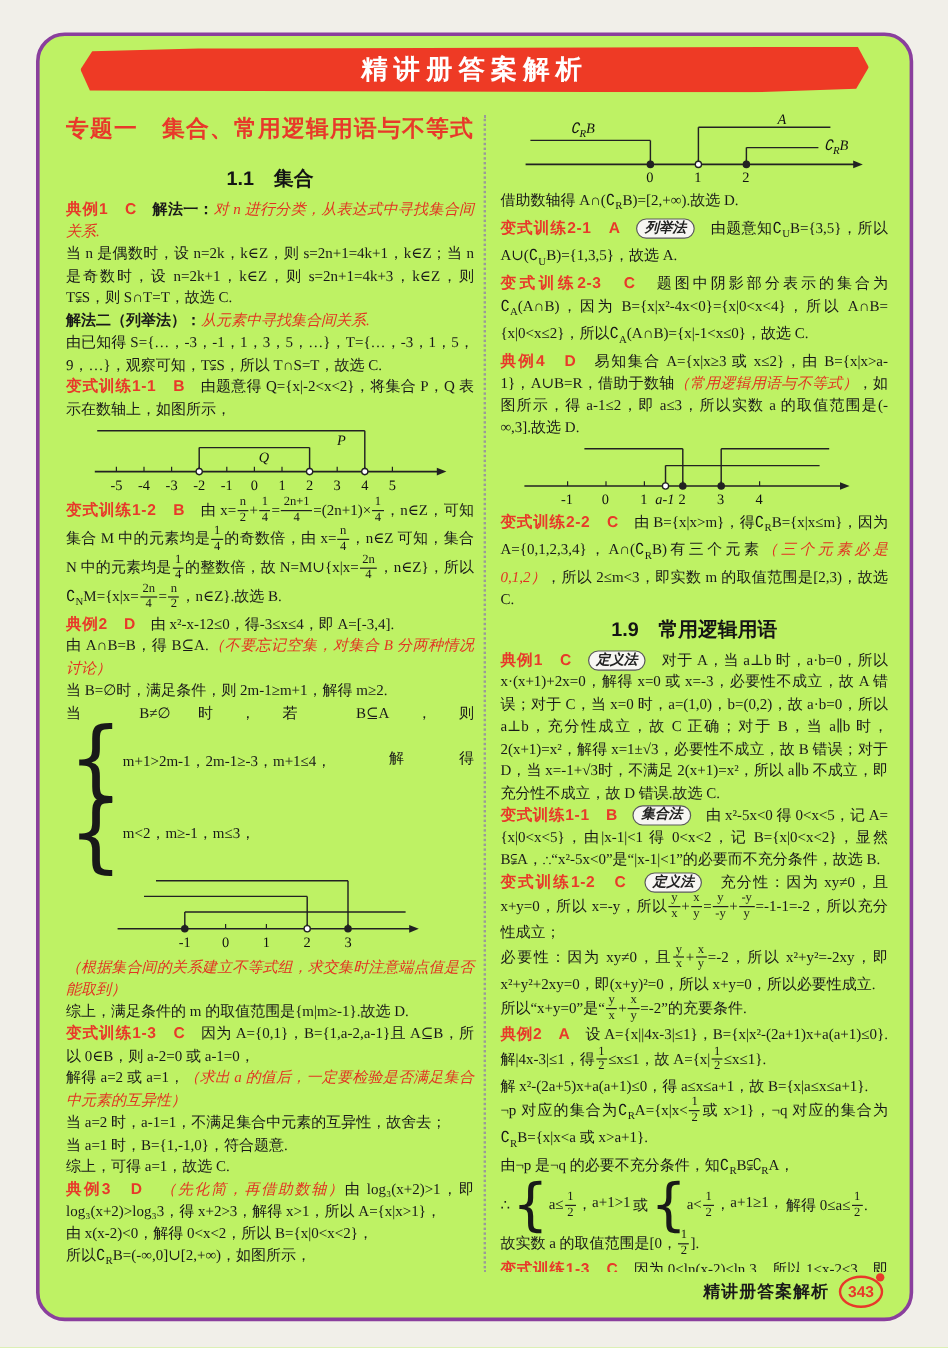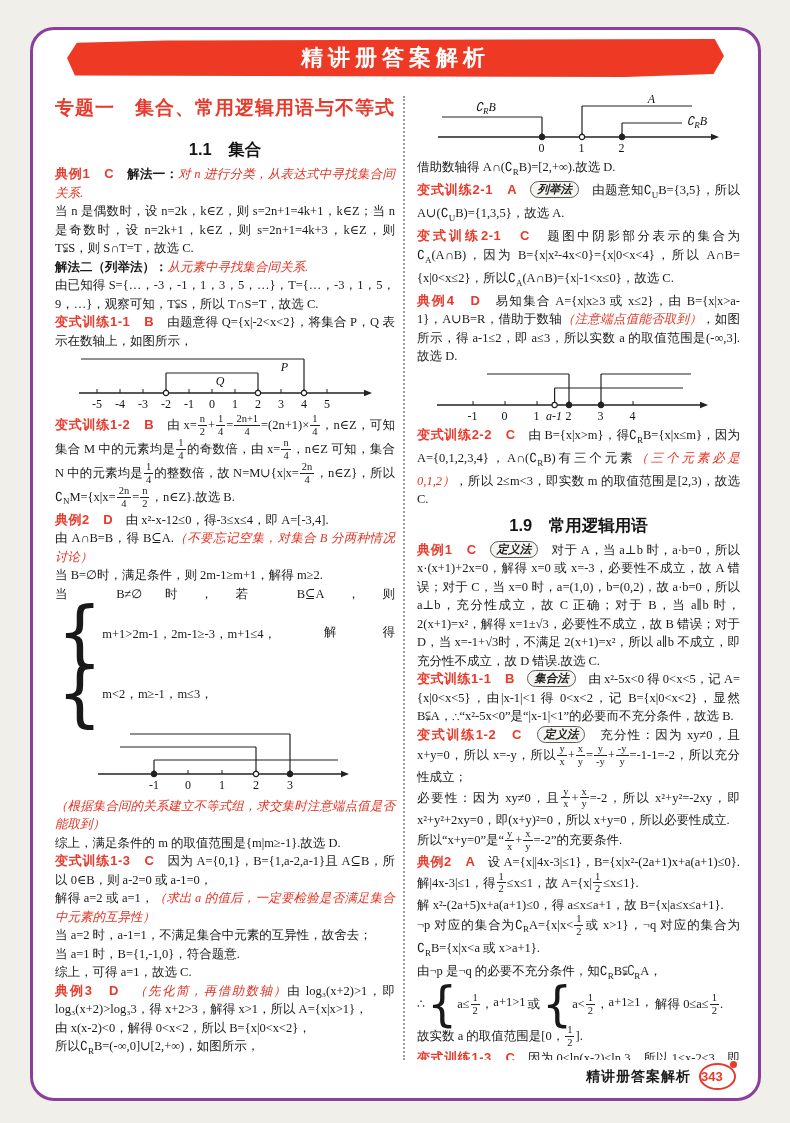--- a/index.html
+++ b/index.html
@@ -1,18 +1,18 @@
 <!DOCTYPE html>
 <html><head>
 <meta charset="utf-8">
 <style>
   *{box-sizing:border-box;margin:0;padding:0}
   html,body{width:790px;height:1123px}
   body{background:#f1efe9;font-family:"Liberation Serif","DejaVu Serif",serif;position:relative;overflow:hidden}
-  .frame{position:absolute;left:30px;top:27px;width:731px;height:1074px;background:#ffffff;border:3px solid #8a3f9d;border-radius:24px;overflow:hidden}
+  .frame{position:absolute;left:30px;top:27px;width:731px;height:1074px;background:#bef264;border:3px solid #8a3f9d;border-radius:24px;overflow:hidden}
   .banner{position:absolute;left:34px;right:34px;top:9px;height:38px;background:#ee3a25;color:#fff;text-align:center;
     font:bold 22px/38px "Liberation Sans",sans-serif;letter-spacing:5px;
     clip-path:polygon(0 50%,1.5% 10%,15% 4%,98.6% 0,100% 45%,98.4% 92%,85% 100%,1.2% 96%)}
   .columns{position:absolute;top:58px;left:8px;right:8px;bottom:38px;display:flex}
   .col{overflow:hidden}
   .col.left{width:362px;padding:6px 8px 0 14px}
   .divider{width:0;border-left:2px dotted #9a9a9a;margin-top:8px}
   .col.right{flex:1;padding:4px 10px 0 12px}
   .para{font-size:12.5px;line-height:18.5px;color:#191919;text-align:justify}
   .h1{color:#e8392a;font:bold 19px/27px "Liberation Sans",sans-serif;letter-spacing:1px;margin:0 0 15px}
@@ -31,21 +31,21 @@
   .cases-col{display:inline-flex;flex-direction:row}
   .case-line{line-height:18px;white-space:nowrap;text-align:left}
   .figure{display:flex;justify-content:center;margin:1px 0}
   .figbox{position:relative}
   .figlab{position:absolute;transform:translateX(-50%);font-size:12px;line-height:13px;color:#111;white-space:nowrap}
   .anchor-left{transform:none}
   .it{font-style:italic}
   .footer{position:absolute;right:22px;bottom:8px;display:flex;align-items:center;gap:8px}
   .footer-text{font:bold 14px "Liberation Sans",sans-serif;color:#1a1a1a;letter-spacing:1px}
   .page-badge{position:relative;width:37px;height:27px;border:2px solid #e8392a;border-radius:50%;color:#e8392a;
-    display:flex;align-items:center;justify-content:flex-start;font:bold 13px "Liberation Sans",sans-serif}
+    display:flex;align-items:center;justify-content:center;font:bold 13px "Liberation Sans",sans-serif}
   .page-badge::after{content:"";position:absolute;right:-3px;top:-4px;width:7px;height:7px;border-radius:50%;background:#e8392a}
 </style>
 </head>
 <body>
 
 <div class="frame">
   <div class="banner">
     <span>精讲册答案解析</span>
   </div>
 
@@ -178,22 +178,22 @@
               <line x1="158" y1="13" x2="268" y2="13" stroke="#222" stroke-width="1.2"></line>
               <line x1="158" y1="13" x2="158" y2="44" stroke="#222" stroke-width="1.2"></line>
               <circle cx="158" cy="44" r="2.6" fill="#fff" stroke="#222" stroke-width="1.1"></circle>
               <line x1="198" y1="30" x2="258" y2="30" stroke="#222" stroke-width="1.2"></line>
               <line x1="198" y1="30" x2="198" y2="44" stroke="#222" stroke-width="1.2"></line>
               <circle cx="198" cy="44" r="2.6" fill="#222" stroke="#222" stroke-width="1.1"></circle>
             </svg><span class="figlab" style="left: 118px; top: 49px;">0</span><span class="figlab" style="left: 158px; top: 49px;">1</span><span class="figlab" style="left: 198px; top: 49px;">2</span><span class="figlab it" style="left: 62px; top: 8px;">∁<sub>R</sub>B</span><span class="figlab it" style="left: 228px; top: 0px;">A</span><span class="figlab anchor-left it" style="left: 263px; top: 22px;">∁<sub>R</sub>B</span></div>
         </div>
         <div class="para">借助数轴得 A∩(∁<sub>R</sub>B)=[2,+∞).故选 D.</div>
         <div class="para"><span class="seg-label">变式训练2-1　A</span>　<span class="seg-badge">列举法</span>　由题意知∁<sub>U</sub>B={3,5}，所以 A∪(∁<sub>U</sub>B)={1,3,5}，故选 A.</div>
-        <div class="para"><span class="seg-label">变式训练2-1　C</span>　题图中阴影部分表示的集合为∁<sub>A</sub>(A∩B)，因为 B={x|x²-4x&lt;0}={x|0&lt;x&lt;4}，所以 A∩B={x|0&lt;x≤2}，所以∁<sub>A</sub>(A∩B)={x|-1&lt;x≤0}，故选 C.</div>
-        <div class="para"><span class="seg-label">典例4　D</span>　易知集合 A={x|x≥3 或 x≤2}，由 B={x|x&gt;a-1}，A∪B=R，借助于数轴<span class="seg-red">（注意端点值能否取到）</span>，如图所示，得 a-1≤2，即 a≤3，所以实数 a 的取值范围是(-∞,3].故选 D.</div>
+        <div class="para"><span class="seg-label">变式训练2-3　C</span>　题图中阴影部分表示的集合为∁<sub>A</sub>(A∩B)，因为 B={x|x²-4x&lt;0}={x|0&lt;x&lt;4}，所以 A∩B={x|0&lt;x≤2}，所以∁<sub>A</sub>(A∩B)={x|-1&lt;x≤0}，故选 C.</div>
+        <div class="para"><span class="seg-label">典例4　D</span>　易知集合 A={x|x≥3 或 x≤2}，由 B={x|x&gt;a-1}，A∪B=R，借助于数轴<span class="seg-red">（常用逻辑用语与不等式）</span>，如图所示，得 a-1≤2，即 a≤3，所以实数 a 的取值范围是(-∞,3].故选 D.</div>
         <div class="figure">
           <div class="figbox" style="width: 300px; height: 58px;"><svg width="300" height="58">
               <line x1="8" y1="38" x2="272" y2="38" stroke="#222" stroke-width="1.3"></line>
               <polygon points="279,38 271,34.8 271,41.2" fill="#222"></polygon>
               <line x1="44" y1="34" x2="44" y2="38" stroke="#222" stroke-width="1"></line>
               <line x1="76" y1="34" x2="76" y2="38" stroke="#222" stroke-width="1"></line>
               <line x1="108" y1="34" x2="108" y2="38" stroke="#222" stroke-width="1"></line>
               <line x1="125.6" y1="34" x2="125.6" y2="38" stroke="#222" stroke-width="1"></line>
               <line x1="140" y1="34" x2="140" y2="38" stroke="#222" stroke-width="1"></line>
               <line x1="172" y1="34" x2="172" y2="38" stroke="#222" stroke-width="1"></line>

